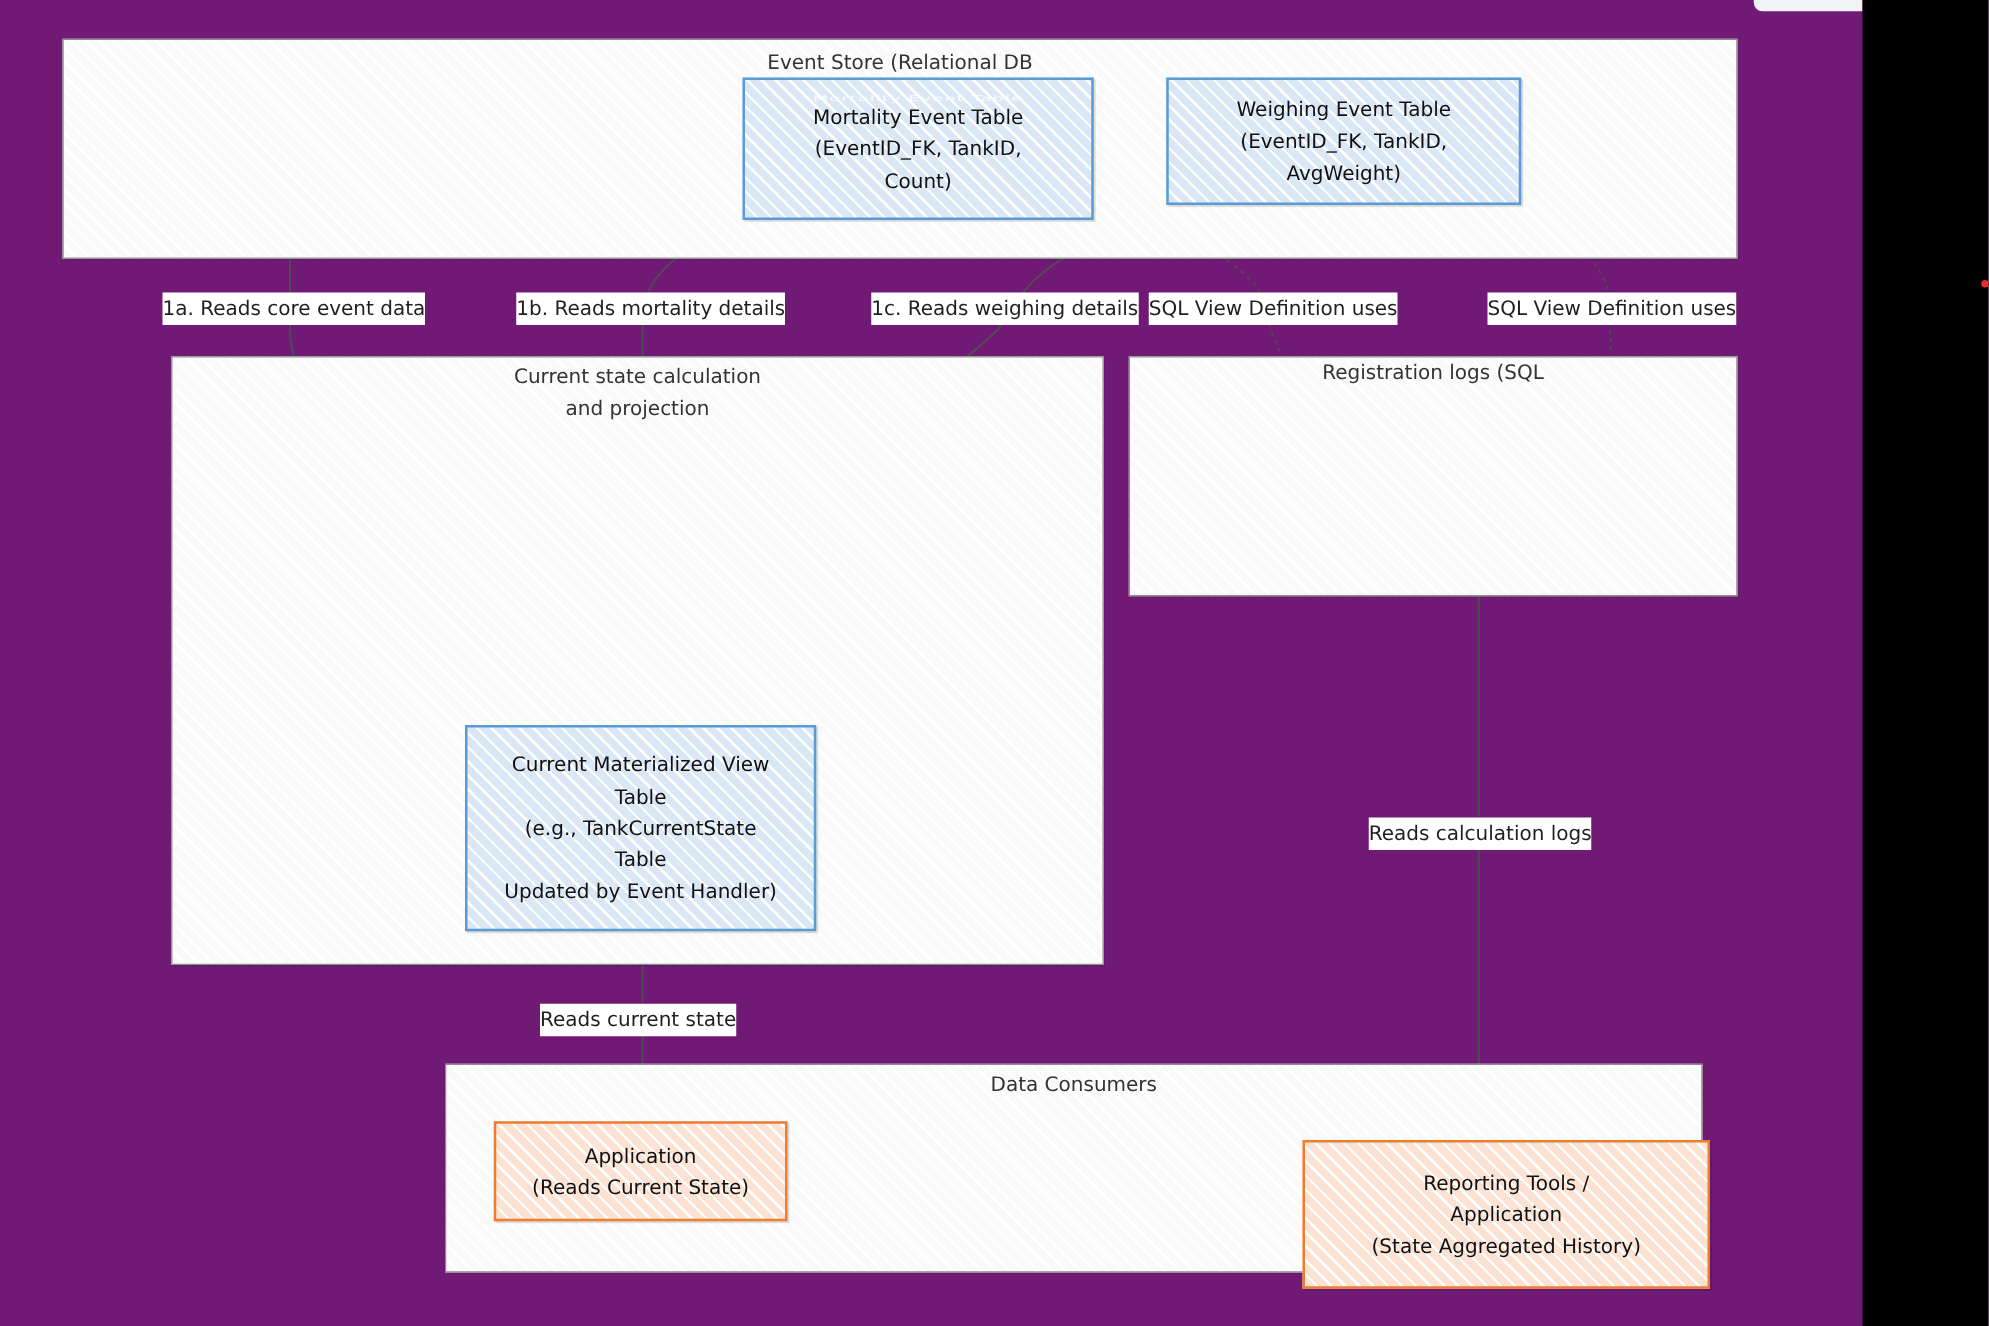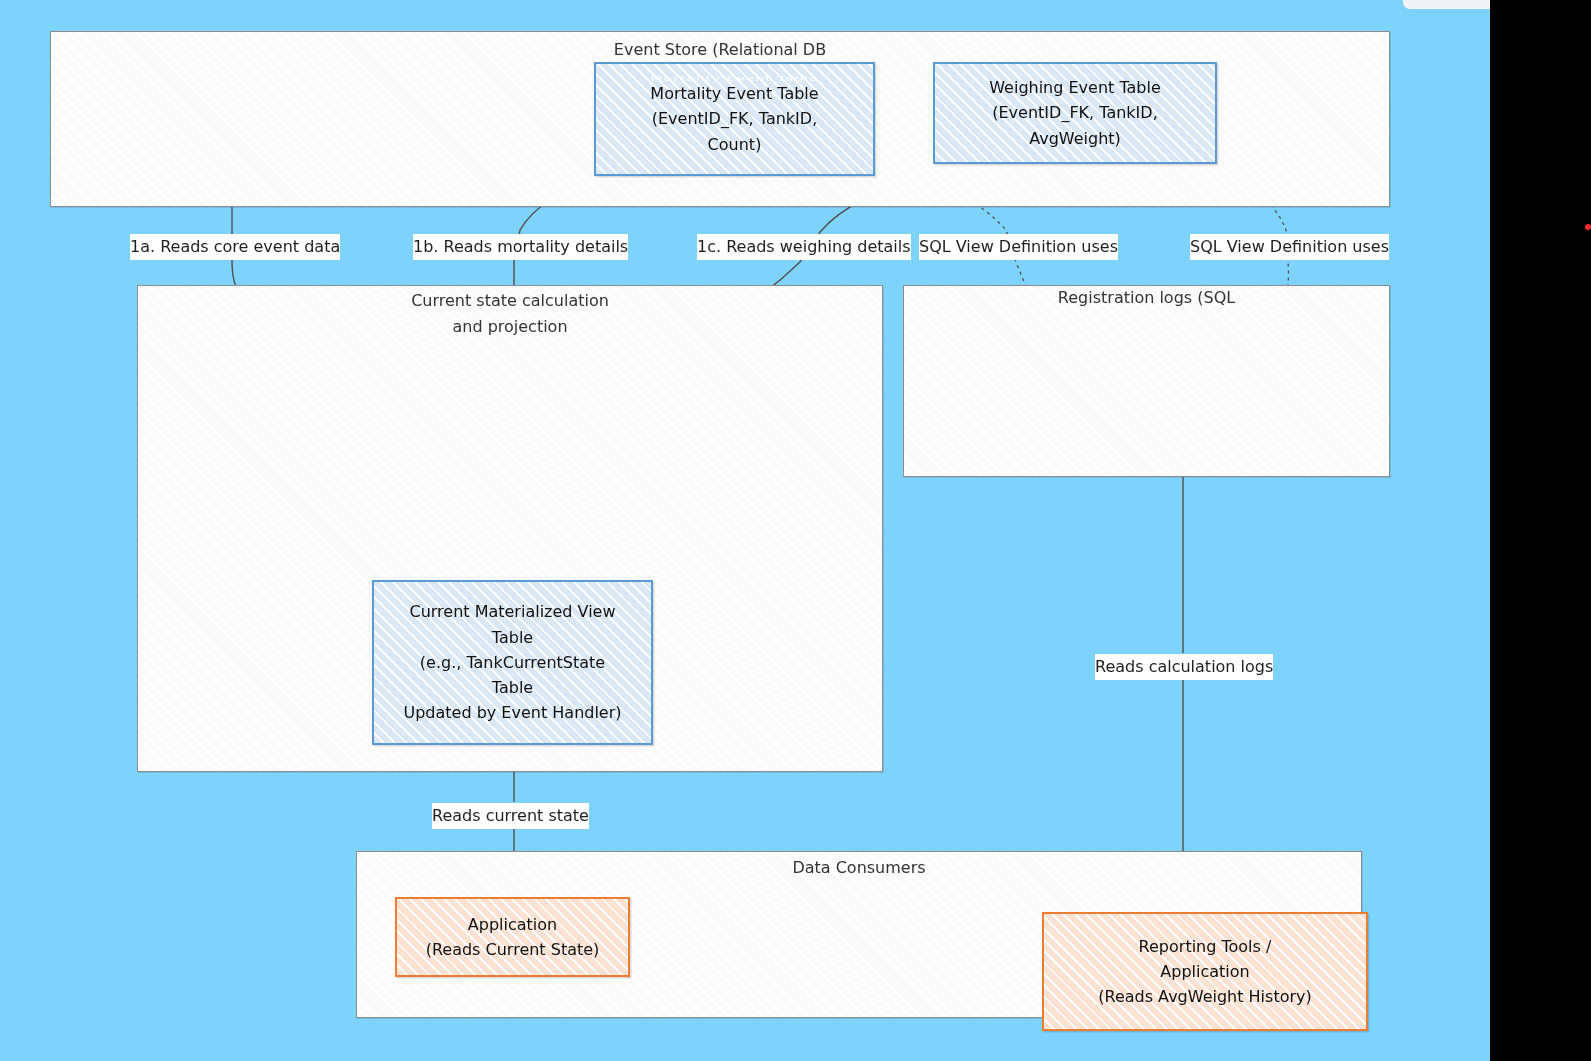--- a/index.html
+++ b/index.html
@@ -7,21 +7,21 @@
     padding: 0;
     background: #ffffff;
   }
   body {
     font-family: "DejaVu Sans", sans-serif;
   }
   #canvas {
     position: relative;
     width: 1591px;
     height: 1061px;
-    background: #7dd3fc;
+    background: #701a75;
     overflow: hidden;
   }
 
   
   .hatch {
     background-image: repeating-linear-gradient(
       45deg,
       rgba(255,255,255,0) 0px,
       rgba(255,255,255,0) 6px,
       rgba(255,255,255,0.95) 6px,
@@ -237,21 +237,21 @@
   </div>
 
   <div class="node orange hatch" style="left:395px; top:897px; width:235px; height:80px;">
     <span class="line">Application</span>
     <span class="line">(Reads Current State)</span>
   </div>
 
   <div class="node orange hatch" style="left:1042px; top:912px; width:326px; height:119px;">
     <span class="line">Reporting Tools /</span>
     <span class="line">Application</span>
-    <span class="line">(Reads AvgWeight History)</span>
+    <span class="line">(State Aggregated History)</span>
   </div>
 
   <div class="top-chrome"></div>
   <div class="black-panel"></div>
   <div class="red-dot"></div>
   <div class="blue-speck"></div>
 
 </div>
 
 </body></html>

